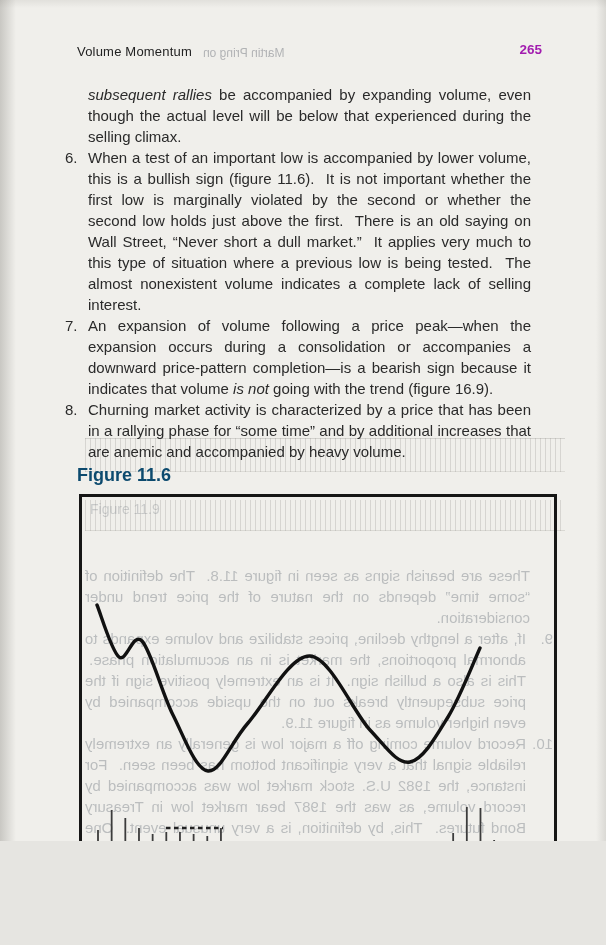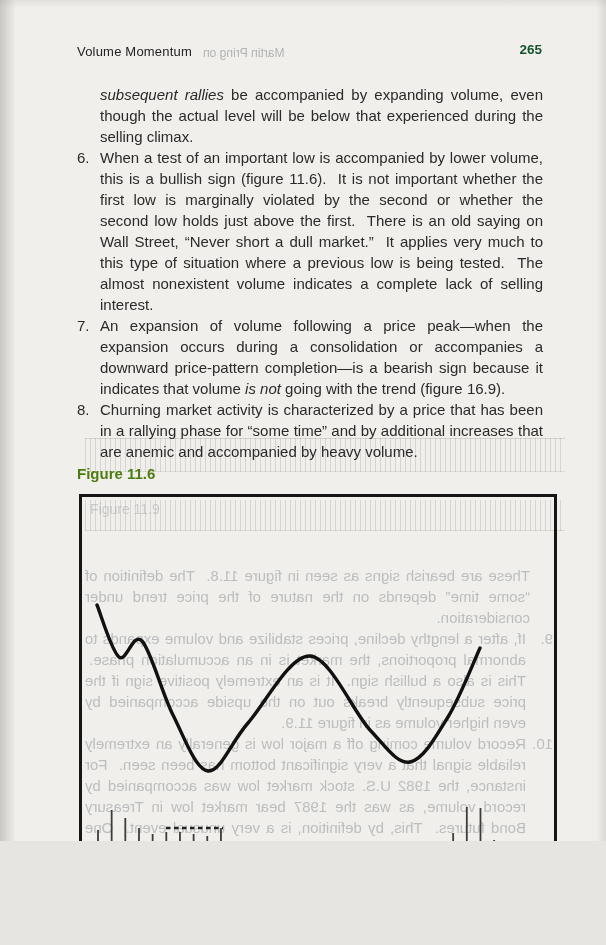--- a/index.html
+++ b/index.html
@@ -11,34 +11,34 @@
   }
   
   .edge-left{position:absolute;left:0;top:0;width:16px;height:945px;
     background:linear-gradient(to right, rgba(110,108,102,.30), rgba(110,108,102,0));z-index:9;pointer-events:none;}
   .edge-right{position:absolute;right:0;top:0;width:10px;height:945px;
     background:linear-gradient(to left, rgba(120,118,112,.18), rgba(120,118,112,0));z-index:9;pointer-events:none;}
   .edge-top{position:absolute;left:0;top:0;width:606px;height:8px;
     background:linear-gradient(to bottom, rgba(120,118,112,.12), rgba(120,118,112,0));z-index:9;pointer-events:none;}
 
   .running-head{position:absolute;left:77px;top:44px;font-size:13px;letter-spacing:.2px;color:#222;}
-  .page-number{position:absolute;right:64px;top:42px;font-size:13.5px;font-weight:bold;color:#14532d;}
+  .page-number{position:absolute;right:64px;top:42px;font-size:13.5px;font-weight:bold;color:#a21caf;}
   .mirror-head{position:absolute;left:203px;top:46px;font-size:12px;color:rgba(125,130,136,.55);
     transform:scaleX(-1);filter:blur(.4px);}
 
-  .body-text{position:absolute;left:77px;top:84px;width:466px;font-size:15px;line-height:21px;
+  .body-text{position:absolute;left:65px;top:84px;width:466px;font-size:15px;line-height:21px;
     text-align:justify;z-index:2;}
   .para{margin:0;}
   .para.indent{margin-left:23px;}
   .para.hang{display:flex;}
   .para .num{flex:0 0 23px;}
   .para .txt{flex:1 1 auto;text-align:justify;}
   .ital{font-style:italic;}
 
-  .fig-label{position:absolute;left:77px;top:465px;font-size:15px;font-weight:bold;color:#4d7c0f;z-index:2;}
+  .fig-label{position:absolute;left:77px;top:465px;font-size:18px;font-weight:bold;color:#0c4a6e;z-index:2;}
 
   
   .grid-band{position:absolute;left:85px;width:480px;z-index:0;pointer-events:none;
     background:repeating-linear-gradient(90deg, rgba(148,146,140,.28) 0 1px, rgba(0,0,0,0) 1px 5px);}
   .grid-band.b1{top:438px;height:32px;border-top:1px solid rgba(148,146,140,.30);border-bottom:1px solid rgba(148,146,140,.22);}
   .grid-band.b2{top:500px;height:30px;border-bottom:1px solid rgba(148,146,140,.25);}
 
   
   .bleed{position:absolute;left:85px;top:565px;width:468px;z-index:1;
     transform:scaleX(-1);color:#878d93;opacity:.5;filter:blur(.45px);

